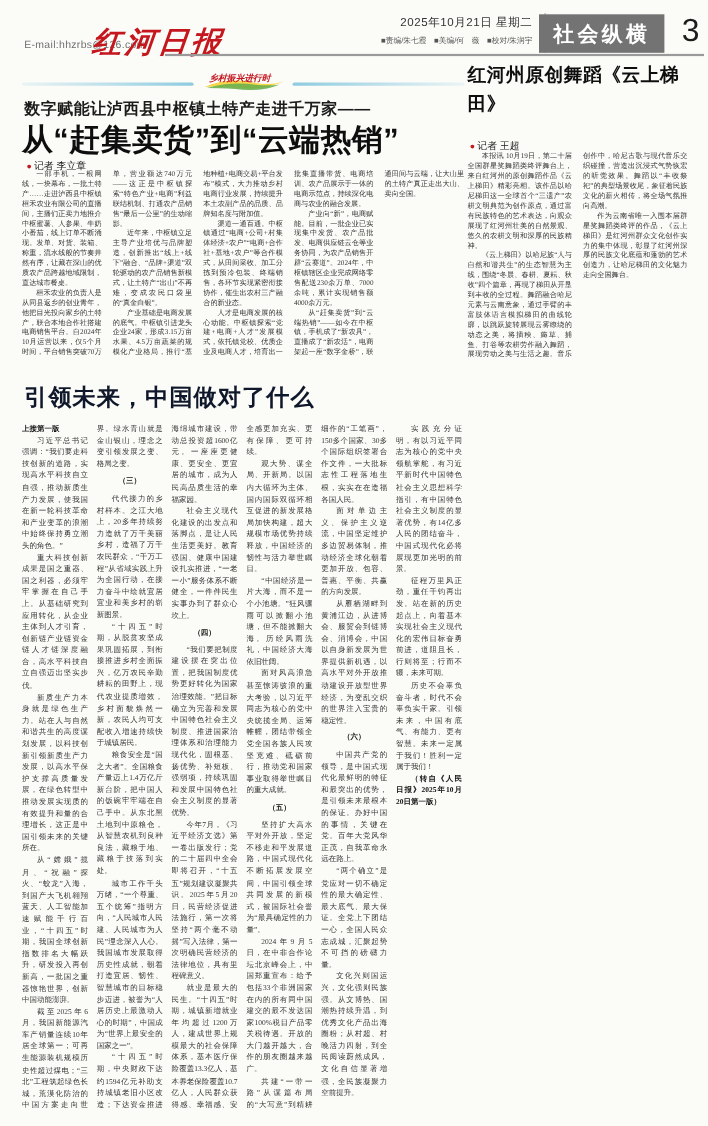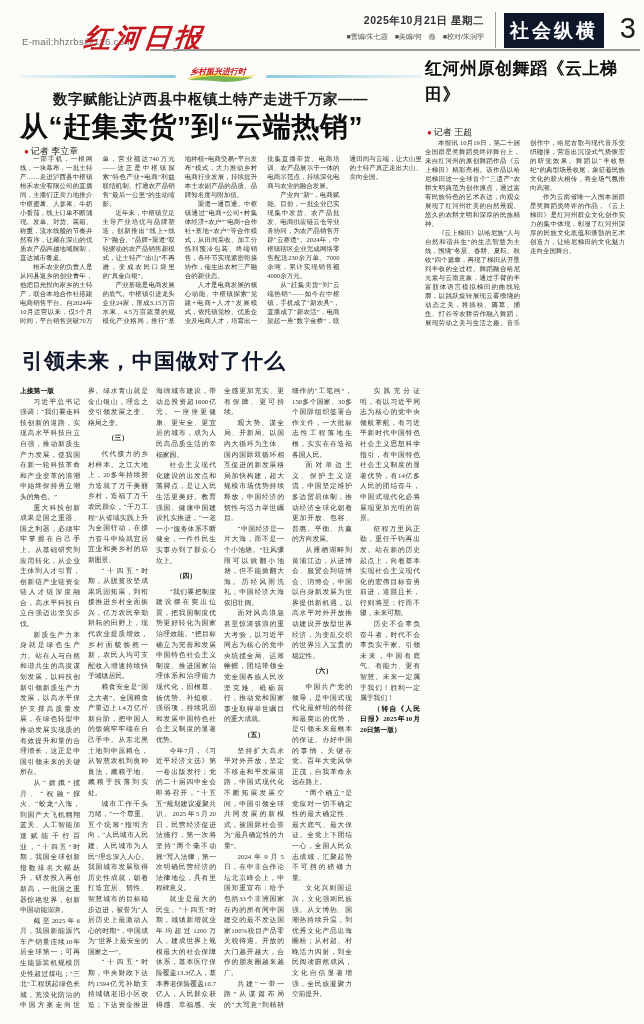--- a/index.html
+++ b/index.html
@@ -6,37 +6,37 @@
   #page{position:relative;width:644px;height:1024px;margin:0 auto;background:#fbfbf8;overflow:hidden;
         font-family:"Liberation Sans","DejaVu Sans",sans-serif;color:#222;}
 
   
   .email{position:absolute;left:22px;top:36px;font-size:9.5px;color:#6f6f6f;letter-spacing:.3px;}
   .masthead{position:absolute;left:84px;top:20px;font-size:27px;font-weight:bold;font-style:italic;
             color:#c4171e;font-family:"DejaVu Serif","Liberation Serif",serif;
             letter-spacing:3px;transform:skewX(-6deg);}
   .header-rule{position:absolute;left:150px;right:4px;top:49px;height:2px;background:#9a9a9a;}
   .dateblock{position:absolute;right:160px;top:14px;text-align:right;}
-  .dateline{font-size:10.5px;color:#333;font-weight:bold;letter-spacing:.5px;}
+  .dateline{font-size:10.5px;color:#333;font-weight:normal;letter-spacing:.5px;}
   .credits{font-size:7px;color:#555;margin-top:4px;}
   .header-vline{position:absolute;right:148px;top:12px;height:36px;width:1px;background:#9a9a9a;}
-  .section-box{position:absolute;right:40px;top:13px;width:100px;height:35px;background:#0f172a;
+  .section-box{position:absolute;right:40px;top:13px;width:114px;height:35px;background:#737373;
                color:#fff;font-size:19px;font-weight:bold;letter-spacing:3px;
                display:flex;align-items:center;justify-content:center;}
   .pageno{position:absolute;right:8px;top:12px;font-size:29px;color:#1d1d1d;font-weight:500;}
 
   
   .badge-row{position:absolute;left:20px;top:66px;width:402px;display:flex;align-items:center;text-align:right;}
   .badge-line{flex:1;height:3px;border-radius:2px;background:linear-gradient(to right,rgba(142,203,224,.15),#8ecbe0);}
   .badge-line.right{background:linear-gradient(to left,rgba(142,203,224,.15),#8ecbe0);}
   .badge{position:relative;width:78px;height:20px;margin:0 6px;flex:none;}
   .badge svg{position:absolute;left:0;top:2px;}
   .badge-text{position:absolute;left:8px;top:0;font-size:8px;color:#c4171e;font-weight:bold;
               font-style:italic;white-space:nowrap;}
-  .kicker{position:absolute;left:22px;top:90px;font-size:14.5px;font-weight:600;color:#1c1c1c;letter-spacing:.5px;margin-left:31px;}
+  .kicker{position:absolute;left:22px;top:90px;font-size:14.5px;font-weight:600;color:#1c1c1c;letter-spacing:.5px;}
   .lead-headline{position:absolute;left:20px;top:108px;font-size:28px;font-weight:900;color:#0e0e0e;
                  letter-spacing:.5px;white-space:nowrap;}
   .byline{font-size:9px;color:#222;}
   .byline .bullet{color:#c4171e;margin-right:2px;font-size:8px;}
   .lead-byline{position:absolute;left:24px;top:145px;}
   .lead-body{position:absolute;left:20px;top:154px;width:402px;height:178px;
              column-count:5;column-gap:10px;column-fill:auto;overflow:hidden;}
   .side-headline{position:absolute;left:425px;top:56px;width:200px;font-size:17px;font-weight:800;
                  color:#0e0e0e;line-height:1.55;letter-spacing:.5px;}
   .side-byline{position:absolute;left:427px;top:126px;}

